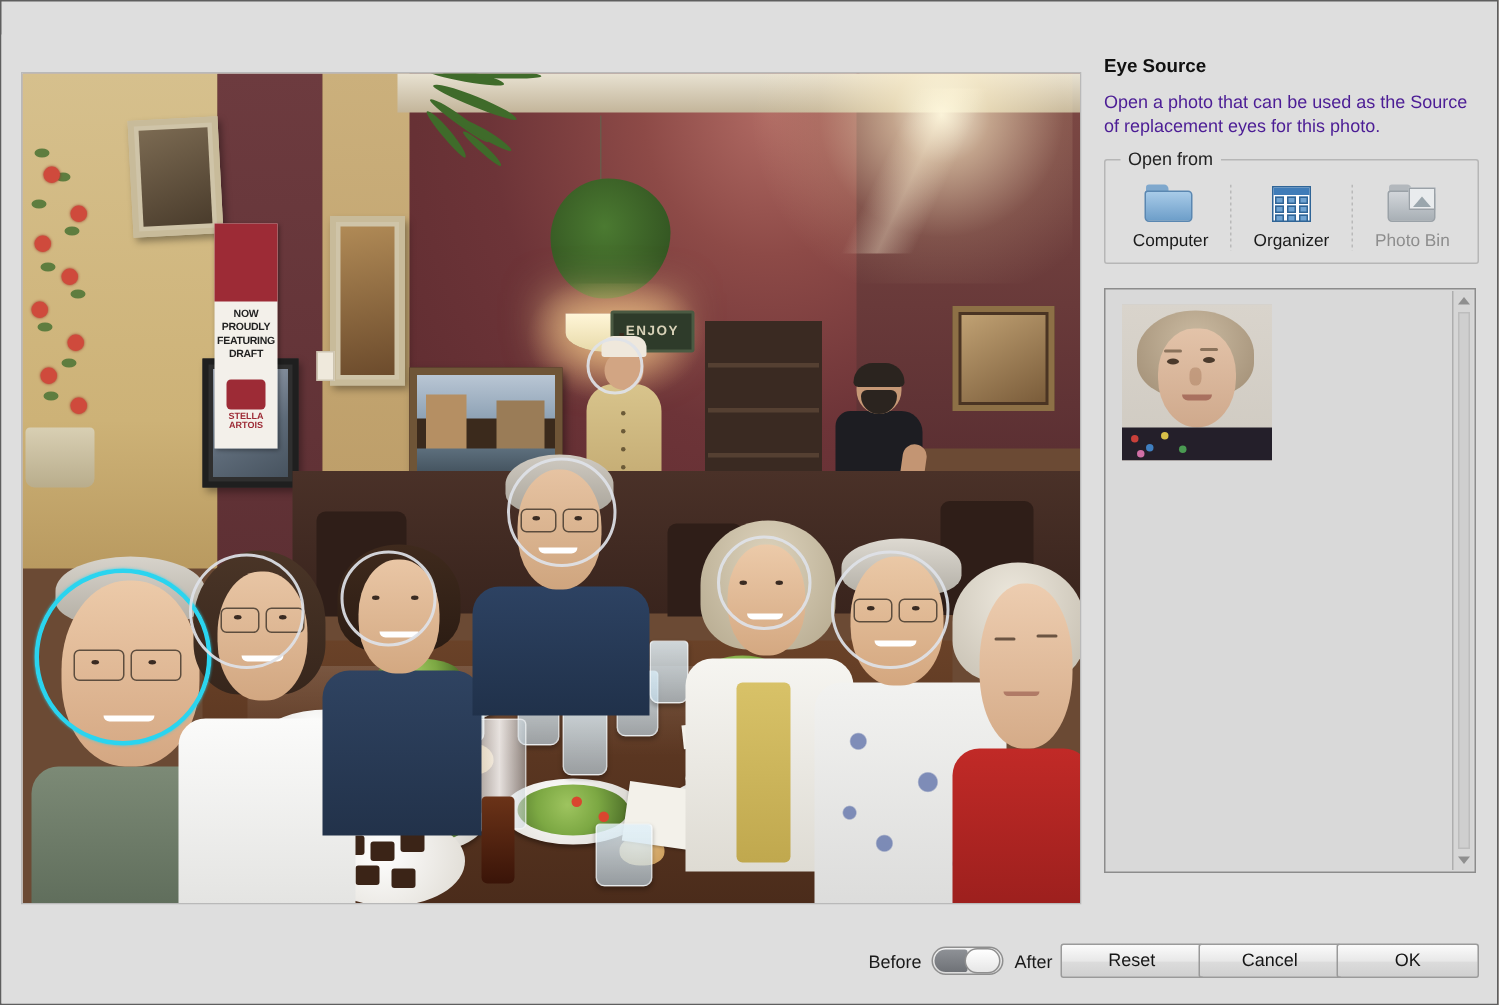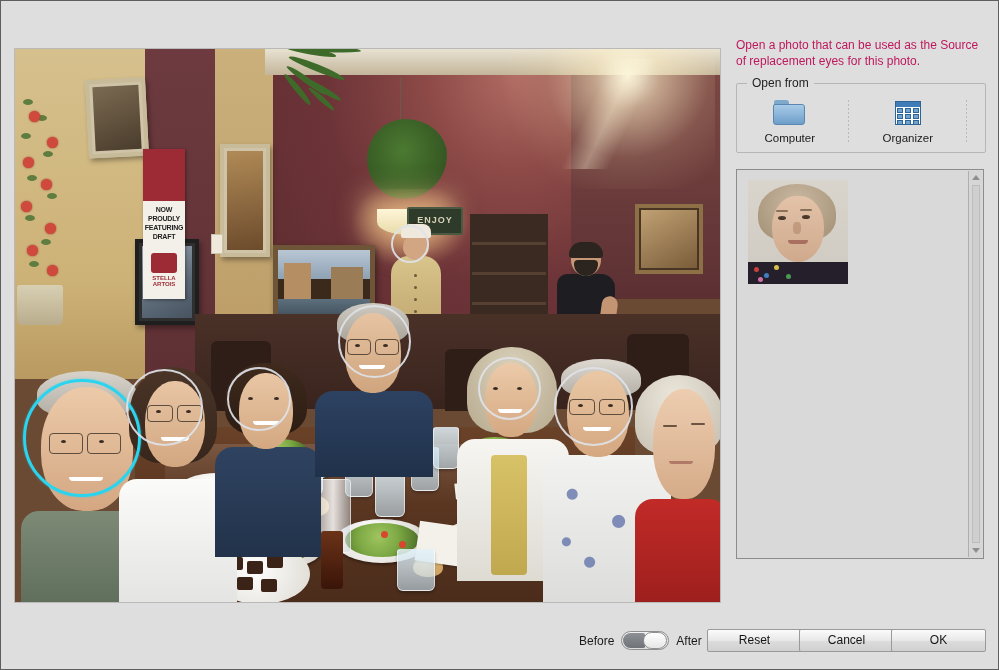--- a/index.html
+++ b/index.html
@@ -185,21 +185,21 @@
   .mag.out .ring{border:2px solid #a6a6a6;}
   .mag.out .handle{background:#a6a6a6;}
   .mag.out .bar{background:#a6a6a6;}
   .mag.in .ring{border:2px solid #3a3a3a;}
   .mag.in .handle{background:#3a3a3a;}
   .mag.in .bar,.mag.in .barv{background:#3a3a3a;}
   .zoom-level{font-size:12px;color:#222;min-width:34px;text-align:center;}
   
   .rpanel{position:absolute;left:735px;top:14px;width:250px;}
   .panel-title{font-size:12.5px;font-weight:bold;color:#111;margin:0 0 9px 0;}
-  .panel-desc{font-size:12px;color:#be185d;line-height:16px;margin:0 0 14px 0;}
+  .panel-desc{font-size:12px;color:#4c1d95;line-height:16px;margin:0 0 14px 0;}
   .groupbox{position:relative;border:1px solid #b6b6b6;border-radius:2px;padding:14px 6px 8px 6px;margin-bottom:16px;}
   .groupbox-legend{position:absolute;left:10px;top:-8px;background:#dedede;padding:0 5px;font-size:12px;color:#222;}
   .openfrom{display:flex;align-items:flex-start;justify-content:space-around;}
   .of-item{width:70px;text-align:center;cursor:default;}
   .of-sep{width:1px;align-self:stretch;
     background-image:linear-gradient(to bottom,#b9b9b9 50%,transparent 50%);
     background-size:1px 4px;background-repeat:repeat-y;margin-top:2px;}
   .of-label{font-size:11.5px;color:#1a1a1a;margin-top:4px;}
   .of-label.disabled{color:#8d8d8d;}
   .ic{width:34px;height:30px;margin:0 auto;position:relative;}
@@ -495,20 +495,21 @@
         <div class="detect idle" style="left:323px;top:256px;width:73px;height:73px;"></div>
         <div class="detect idle" style="left:463px;top:308px;width:63px;height:63px;"></div>
         <div class="detect idle" style="left:539px;top:318px;width:79px;height:79px;"></div>
         <div class="detect idle" style="left:376px;top:176px;width:38px;height:38px;"></div>
 
       </div>
     </div>
 
 
     <div class="rpanel">
+      <div class="panel-title">Eye Source</div>
       <div class="panel-desc">Open a photo that can be used as the Source of replacement eyes for this photo.</div>
 
       <div class="groupbox">
         <div class="groupbox-legend">Open from</div>
         <div class="openfrom">
           <div class="of-item">
             <div class="ic folder">
               <div class="tab"></div>
                 <div class="bodyf"></div>
             </div>
@@ -526,20 +527,28 @@
                 <div class="cell" style="left:9px;top:12px"></div>
                 <div class="cell" style="left:17px;top:12px"></div>
                 <div class="cell" style="left:1px;top:18px"></div>
                 <div class="cell" style="left:9px;top:18px"></div>
                 <div class="cell" style="left:17px;top:18px"></div>
               </div>
             </div>
             <div class="of-label">Organizer</div>
           </div>
           <div class="of-sep"></div>
+          <div class="of-item">
+            <div class="ic folder gray">
+              <div class="tab"></div>
+                <div class="bodyf"></div>
+                <div class="mini-img"></div>
+            </div>
+            <div class="of-label disabled">Photo Bin</div>
+          </div>
         </div>
       </div>
 
       <div class="apply-box">
         <div class="thumb">
           <div class="th-bg"></div>
           <div class="th-hair"></div>
           <div class="th-face"></div>
           <div class="th-brow" style="left:28px;top:30px;"></div>
           <div class="th-brow" style="left:52px;top:29px;"></div>

